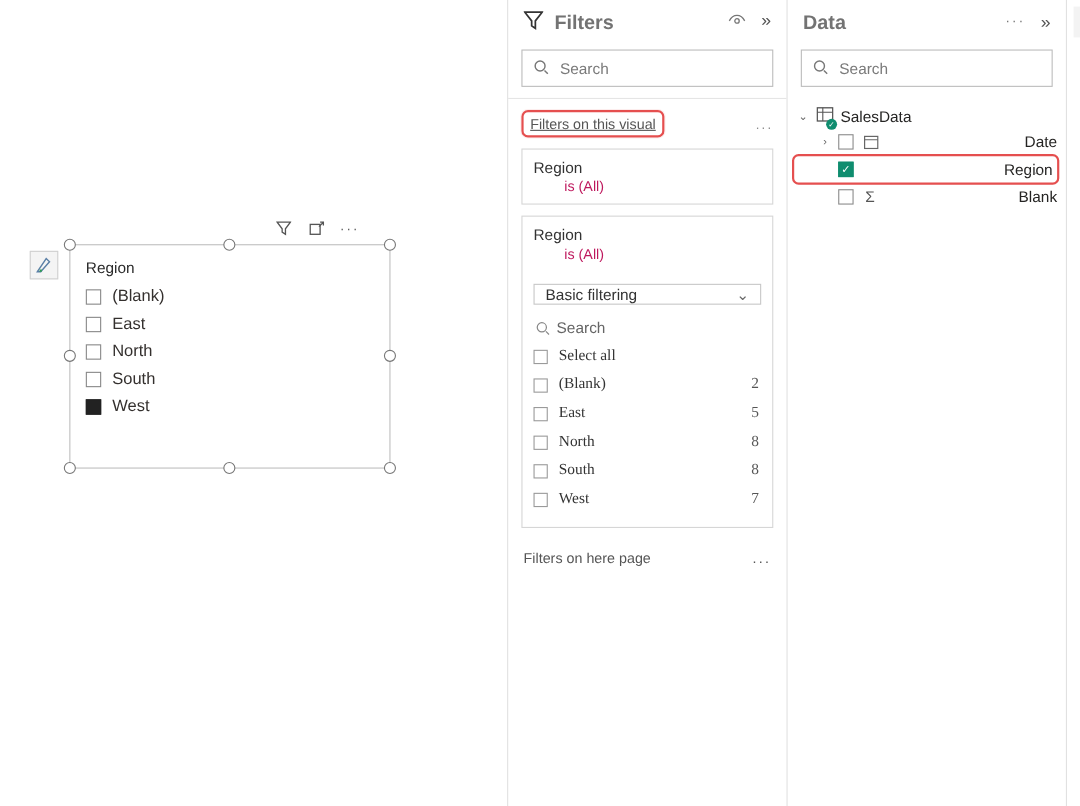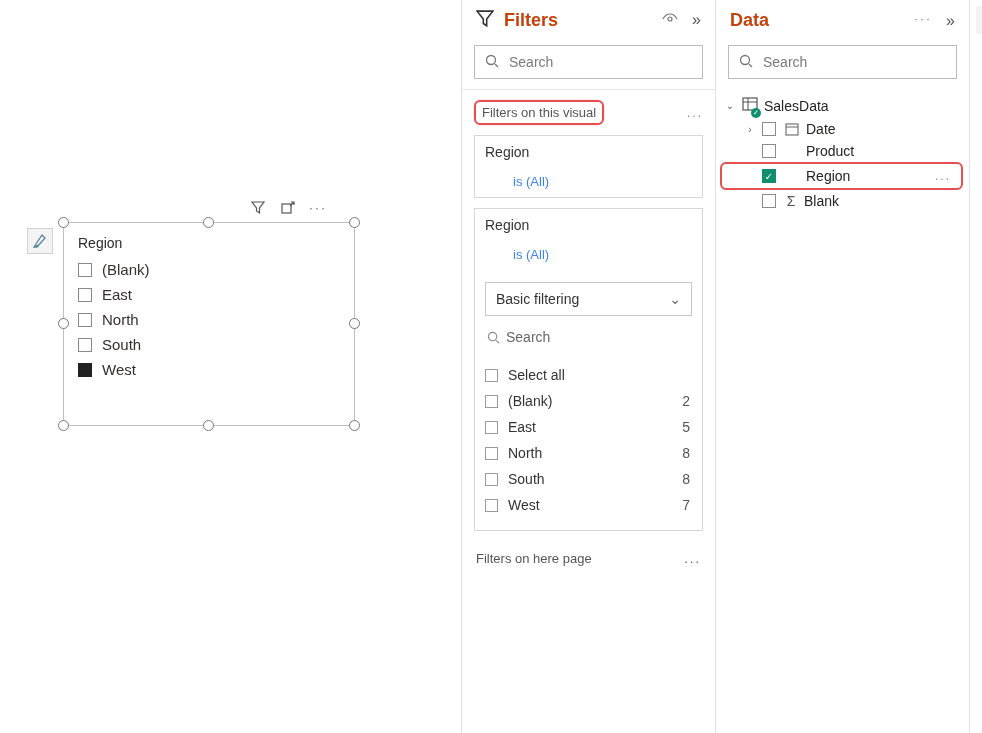--- a/index.html
+++ b/index.html
@@ -47,51 +47,51 @@
   .slicer-label { font-size: 15px; color: #34302e; }
 
   .paint-icon {
     position: absolute; left: 27px; top: 228px; width: 26px; height: 26px;
     border: 1px solid #d0d0d0; background: #f4f4f4; display: flex; align-items: center; justify-content: center;
     color: #555;
   }
 
   
   .pane-header { display: flex; align-items: center; padding: 10px 14px 10px 14px; gap: 10px; }
-  .pane-title { font-size: 18px; font-weight: 600; flex: 1; color: #c2410c; }
+  .pane-title { font-size: 18px; font-weight: 600; flex: 1; color: #737373; }
   .pane-icons { display: flex; gap: 14px; color: #707070; }
 
   .search-box {
     margin: 4px 12px 10px 12px; border: 1px solid #bcbcbc; height: 34px;
     display: flex; align-items: center; padding: 0 10px; color: #666; gap: 8px;
   }
   .search-box input { border: none; outline: none; font-size: 14px; flex: 1; color: #444; }
   .search-box input::placeholder { color: #7a7a7a; }
 
   .section-header {
     display: flex; align-items: center; padding: 10px 12px 6px 12px; color: #555; position: relative;
   }
-  .section-header .sh-label { font-size: 13px; }
+  .section-header .sh-label { font-size: 13px; text-decoration: underline; }
   .section-header .dots { position: absolute; right: 12px; color: #8a8a8a; letter-spacing: 2px; font-size: 12px; }
   .highlight-red { border: 2px solid #e54f4f; border-radius: 6px; box-shadow: 0 0 0 1px rgba(229,79,79,.1); padding: 3px 6px; margin-right: 6px; }
 
   .filter-card {
     margin: 4px 12px 6px 12px; border: 1px solid #d6d6d6;
   }
   .filter-head { padding: 8px 10px; font-size: 14px; color: #333; }
-  .filter-sub { color: #3b82f6; font-size: 13px; margin-top: 14px; padding-left: 28px; }
+  .filter-sub { color: #be185d; font-size: 13px; margin-top: 2px; padding-left: 28px; }
   .filter-body { padding: 6px 10px 12px 10px; }
   .filter-type-label { font-size: 13px; color: #555; display: flex; align-items: center; gap: 4px; margin-top: 4px;}
   .info-circle { display:inline-flex; width:12px; height:12px; border:1px solid #999; border-radius:50%; align-items:center; justify-content:center; font-size:9px; color:#666;}
   .select-box {
-    margin-top: 6px; border: 1px solid #c7c7c7; height: 34px; display: flex; align-items: center;
+    margin-top: 6px; border: 1px solid #c7c7c7; height: 19px; display: flex; align-items: center;
     padding: 0 10px; justify-content: space-between; color: #333; font-size: 14px;
   }
   .inner-search { margin-top: 8px; height: 26px; display: flex; align-items: center; gap: 6px; color: #666; font-size: 14px; padding:0 2px;}
-  .filter-list { margin-top: 12px; padding-right: 2px; }
+  .filter-list { margin-top: 0; padding-right: 2px; font-family: Liberation Serif, serif; }
   .filter-row { display: flex; align-items: center; padding: 5px 0; gap: 10px; font-size: 14px; }
   .filter-row .cb { width: 13px; height: 13px; border: 1px solid #9a9a9a; }
   .filter-row .name { flex: 1; color: #333; }
   .filter-row .count { color: #555; width: 16px; text-align: right; }
   .req-single { display: flex; align-items: center; gap: 10px; margin: 8px 12px 6px 12px; padding: 10px 10px; border: 1px solid #d6d6d6; font-size: 14px; }
   .add-fields {
     margin: 10px 12px; border: 1px solid #d9d9d9; text-align: center; padding: 14px 0;
     color: #5f5f5f; font-size: 14px;
   }
   .page-filters { display: flex; justify-content: space-between; padding: 14px 14px 0 14px; color: #555; font-size: 13px;}
@@ -100,21 +100,21 @@
   .data-tree { padding: 4px 6px 0 6px; font-size: 14px; color: #252423; }
   .tree-row { display: flex; align-items: center; gap: 6px; padding: 3px 2px; position: relative; }
   .chev { width: 12px; display: inline-flex; justify-content: center; color: #666; font-size: 10px;}
   .tbl-icon, .fld-icon { width: 16px; height: 16px; display:inline-flex; align-items:center; justify-content:center; color:#555; }
   .tbl-badge { position: relative; display:inline-block; }
   .tbl-check { position:absolute; right:-3px; bottom:-3px; width:10px; height:10px; border-radius:50%; background:#0f8d6f; display:flex; align-items:center; justify-content:center; color:#fff; font-size:7px;}
   .field-indent { padding-left: 22px; }
   .field-row .cb { width: 14px; height: 14px; border: 1px solid #8a8a8a; background:#fff; margin-right: 2px;}
   .cb.checked { background:#0f8d6f; border-color:#0f8d6f; display:flex; align-items:center; justify-content:center; color:#fff; font-size:10px;}
   .sigma { font-family: "Segoe UI Symbol", Arial; font-size:14px; color:#555; width:14px; text-align:center;}
-  .field-label { flex: 1; }
+  .field-label { flex: 1; text-align: right; }
   .row-dots { position:absolute; right:8px; color:#8a8a8a; letter-spacing:2px; font-size:12px; }
 
   .region-highlight {
     border: 2px solid #e54f4f; border-radius: 6px;
     padding: 1px 2px 1px 0; margin-left: -2px;
   }
 </style>
 </head>
 <body>
 
@@ -320,26 +320,20 @@
         <span class="cb"></span>
         <span class="fld-icon">
           <svg width="14" height="14" viewBox="0 0 14 14">
               <rect x="1" y="2" width="12" height="11" fill="none" stroke="#666" stroke-width="1.1"></rect>
               <line x1="1" y1="5" x2="13" y2="5" stroke="#666" stroke-width="1"></line>
             </svg>
         </span>
         <span class="field-label">Date</span>
       </div>
 
-      <div class="tree-row field-row field-indent">
-        <span class="chev" style="visibility:hidden;">›</span>
-        <span class="cb"></span>
-        <span class="fld-icon"></span>
-        <span class="field-label">Product</span>
-      </div>
 
       <div class="region-highlight">
         <div class="tree-row field-row field-indent">
           <span class="chev" style="visibility:hidden;">›</span>
           <span class="cb checked">✓</span>
           <span class="fld-icon"></span>
           <span class="field-label">Region</span>
           <span class="row-dots">...</span>
         </div>
       </div>

